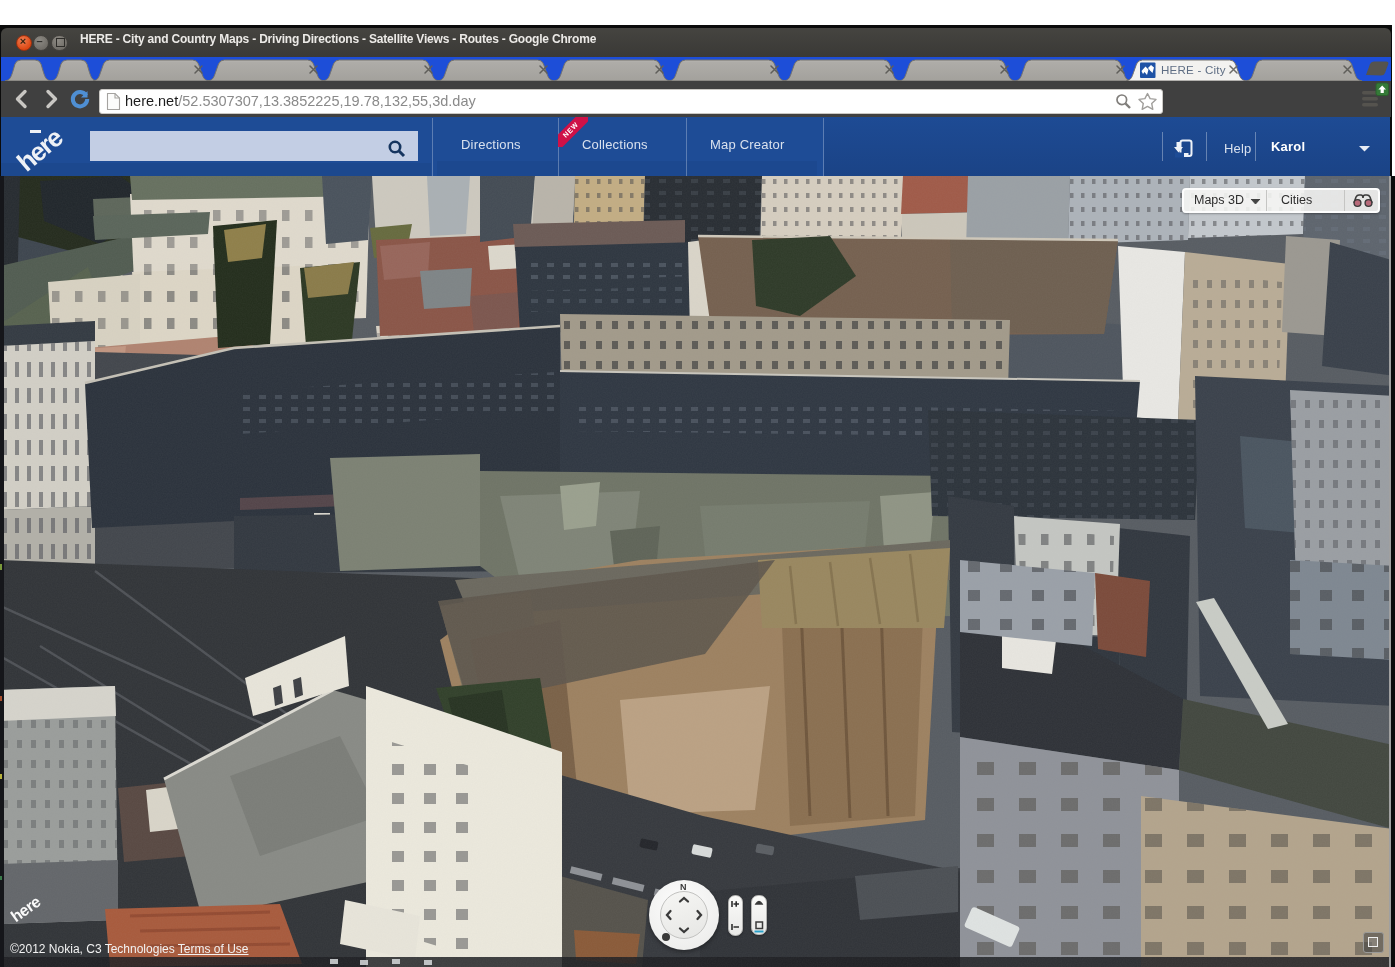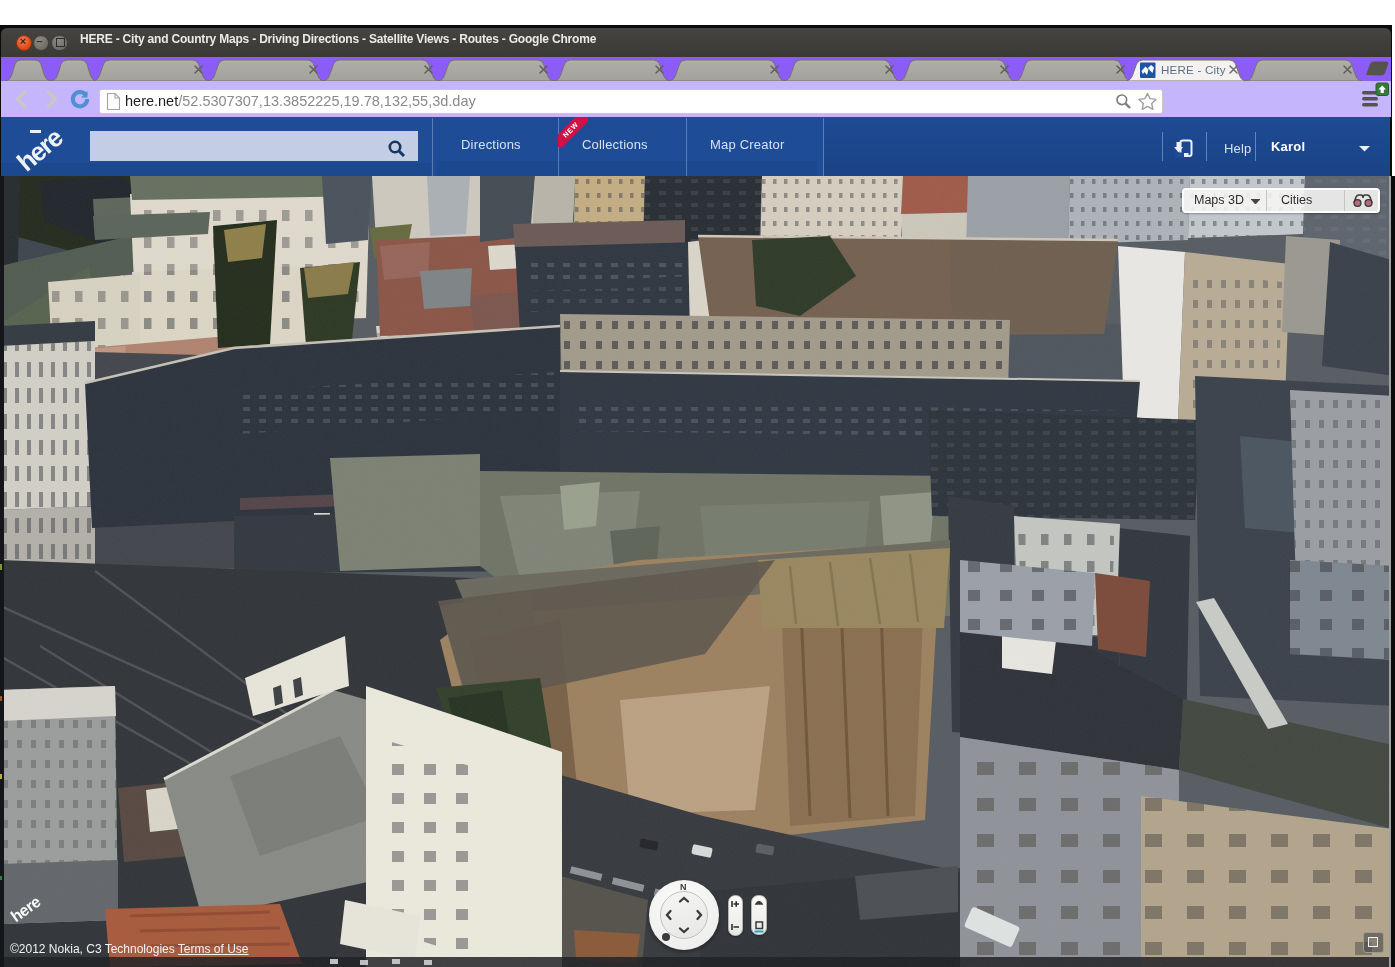--- a/index.html
+++ b/index.html
@@ -7,23 +7,23 @@
 
 #winborder{left:0;top:25px;width:1392px;height:942px;background:#0b0b0b;}
 #titlebar{left:1px;top:28px;width:1390px;height:29px;background:linear-gradient(#454440,#3a3936);border-radius:6px 6px 0 0;}
 #titlebar .btn{position:absolute;top:6.5px;width:14.5px;height:14.5px;border-radius:50%;}
 #btnclose{left:14.5px;background:radial-gradient(circle at 40% 32%,#f07e52,#dd4814 70%);border:0.5px solid #9a3110;}
 #btnmin{left:31.5px;background:radial-gradient(circle at 40% 32%,#8d8a84,#6e6b65 75%);border:0.5px solid #44423e;}
 #btnmax{left:50px;background:radial-gradient(circle at 40% 32%,#8d8a84,#6e6b65 75%);border:0.5px solid #44423e;}
 .glyph{position:absolute;color:#3a2613;font-weight:bold;}
 #wintitle{position:absolute;left:79px;top:4px;font-size:12px;font-weight:bold;color:#eceae7;letter-spacing:-0.2px;}
 
-#tabstrip{left:1px;top:57px;width:1390px;height:24px;background:#8b5cf6;}
-
-#toolbar{left:1px;top:81px;width:1390px;height:36px;background:#c4b5fd;}
+#tabstrip{left:1px;top:57px;width:1390px;height:24px;background:#1d4ed8;}
+
+#toolbar{left:1px;top:81px;width:1390px;height:36px;background:#404040;}
 #urlbox{position:absolute;left:98px;top:7.5px;width:1062px;height:23px;background:#fff;border:1px solid #cbc9c5;border-radius:3px;}
 #urltext{position:absolute;left:25px;top:3.5px;font-size:14.5px;color:#1d1d1d;white-space:nowrap;}
 #urltext span{color:#8a8a8a;}
 
 #navbar{left:1px;top:117px;width:1389px;height:59px;background:#1e4c96;overflow:hidden;}
 .navsep{position:absolute;top:1px;width:1px;height:58px;background:rgba(255,255,255,0.28);}
 .navsepS{position:absolute;top:15px;width:1px;height:29px;background:rgba(255,255,255,0.33);}
 .navitem{position:absolute;top:20px;font-size:13px;color:#d9e1ee;letter-spacing:0.2px;}
 #searchbox{position:absolute;left:89px;top:14px;width:328px;height:30px;background:#c3cee4;}
 #herelogo{position:absolute;left:30px;top:30px;font-size:26px;font-weight:bold;color:#eef1f6;transform:rotate(-40deg);transform-origin:0 100%;letter-spacing:-1.5px;}

